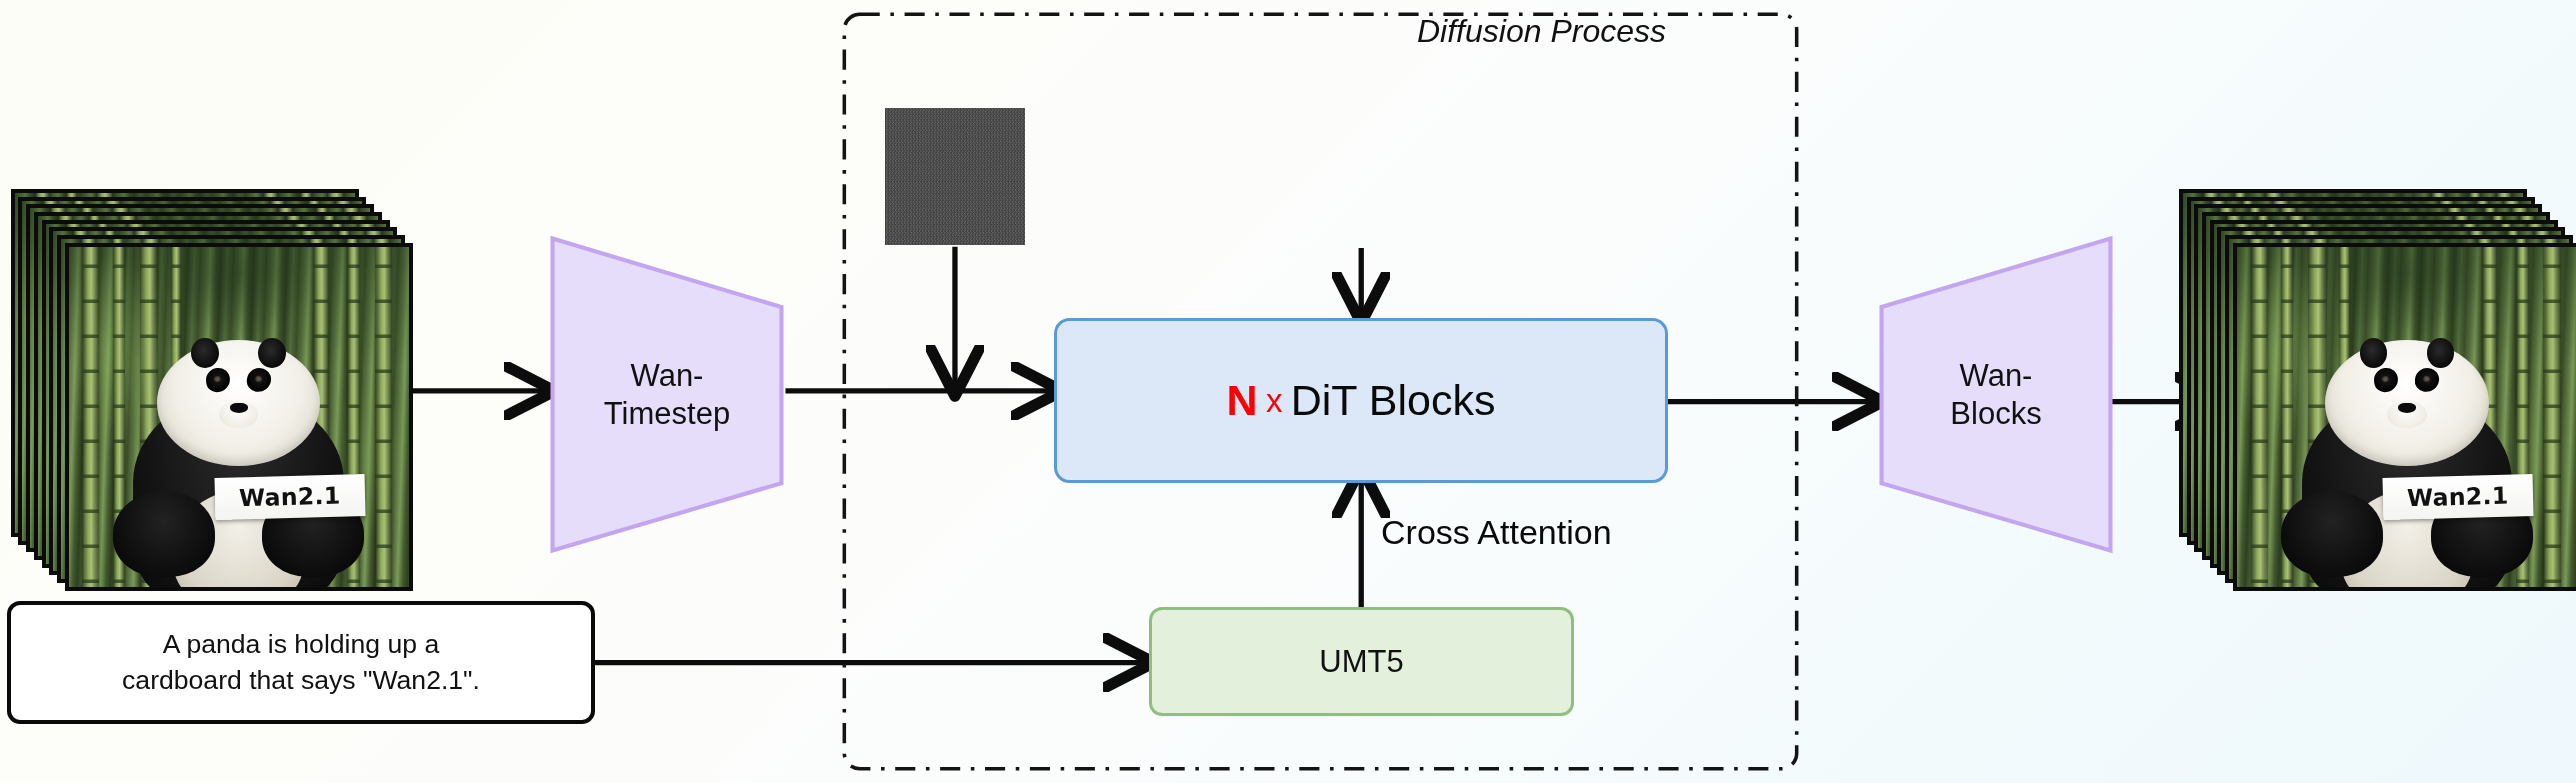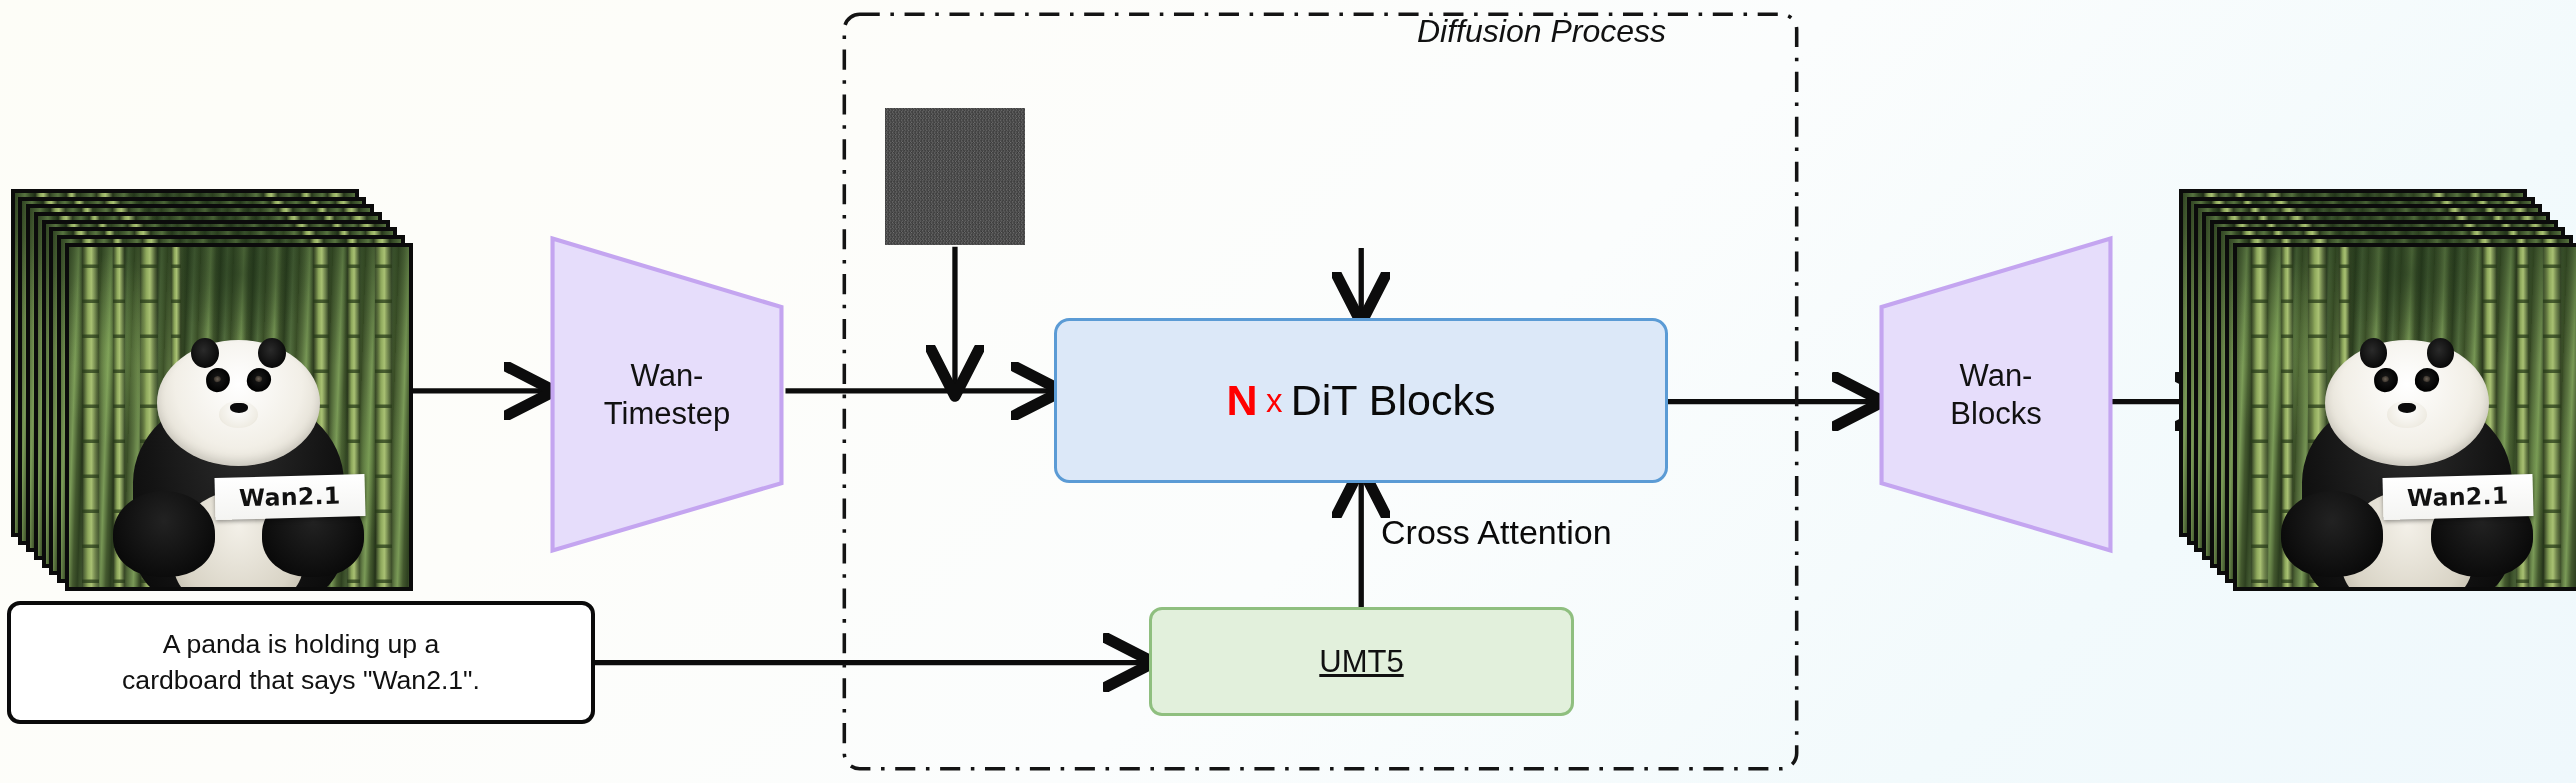--- a/index.html
+++ b/index.html
@@ -354,21 +354,21 @@
               font-size:43px; gap:8.3px;">
     <span style="color:#ff0000; font-weight:700;">N</span>
     <span style="color:#ff0000; font-size:33px;">x</span>
     <span style="color:#0a0a0a;text-align:center;">DiT Blocks</span>
   </div>
 
   <div class="lbl" style="left:1381px; top:513px; font-size:34px; color:#0a0a0a;">Cross Attention</div>
 
   <div class="rbox" style="left:1149px; top:607px; width:425px; height:109px;
               background:#e2f0dc; border:3.5px solid #8fbf7f; border-radius:13px;
-              font-size:31px;text-decoration:underline;">
+              font-size:31px;">
     <span>UMT5</span>
   </div>
 
   <div class="abs" style="left:1878px; top:235px; width:236px; height:319px;">
     <svg style="position:absolute;inset:0;width:100%;height:100%;" viewBox="0 0 400 540" preserveAspectRatio="none">
       <polygon points="6,122 394,6 394,534 6,420" fill="#e6ddfb" stroke="#c4a5f0" stroke-width="7"></polygon>
     </svg>
     <div class="abs" style="left:0; top:0; width:100%; height:100%; display:flex;
                 flex-direction:column; align-items:center; justify-content:center;
                 font-size:31px; line-height:1.2; text-align:center;">

